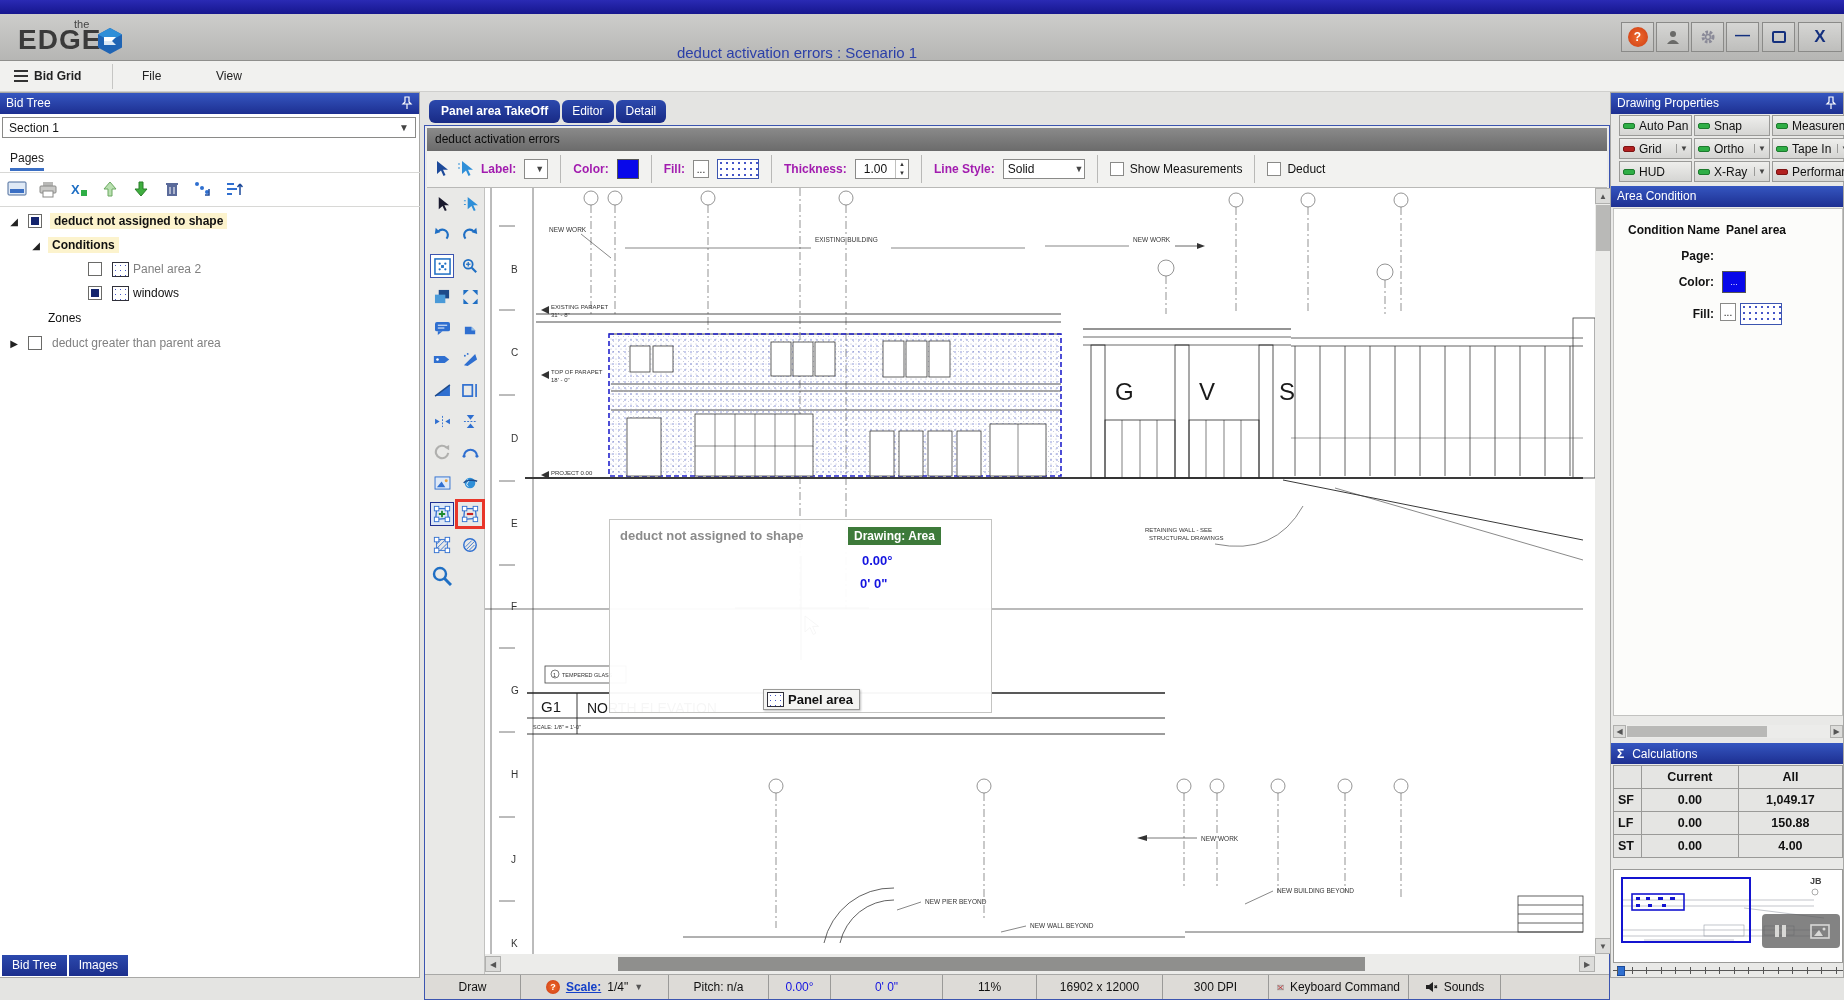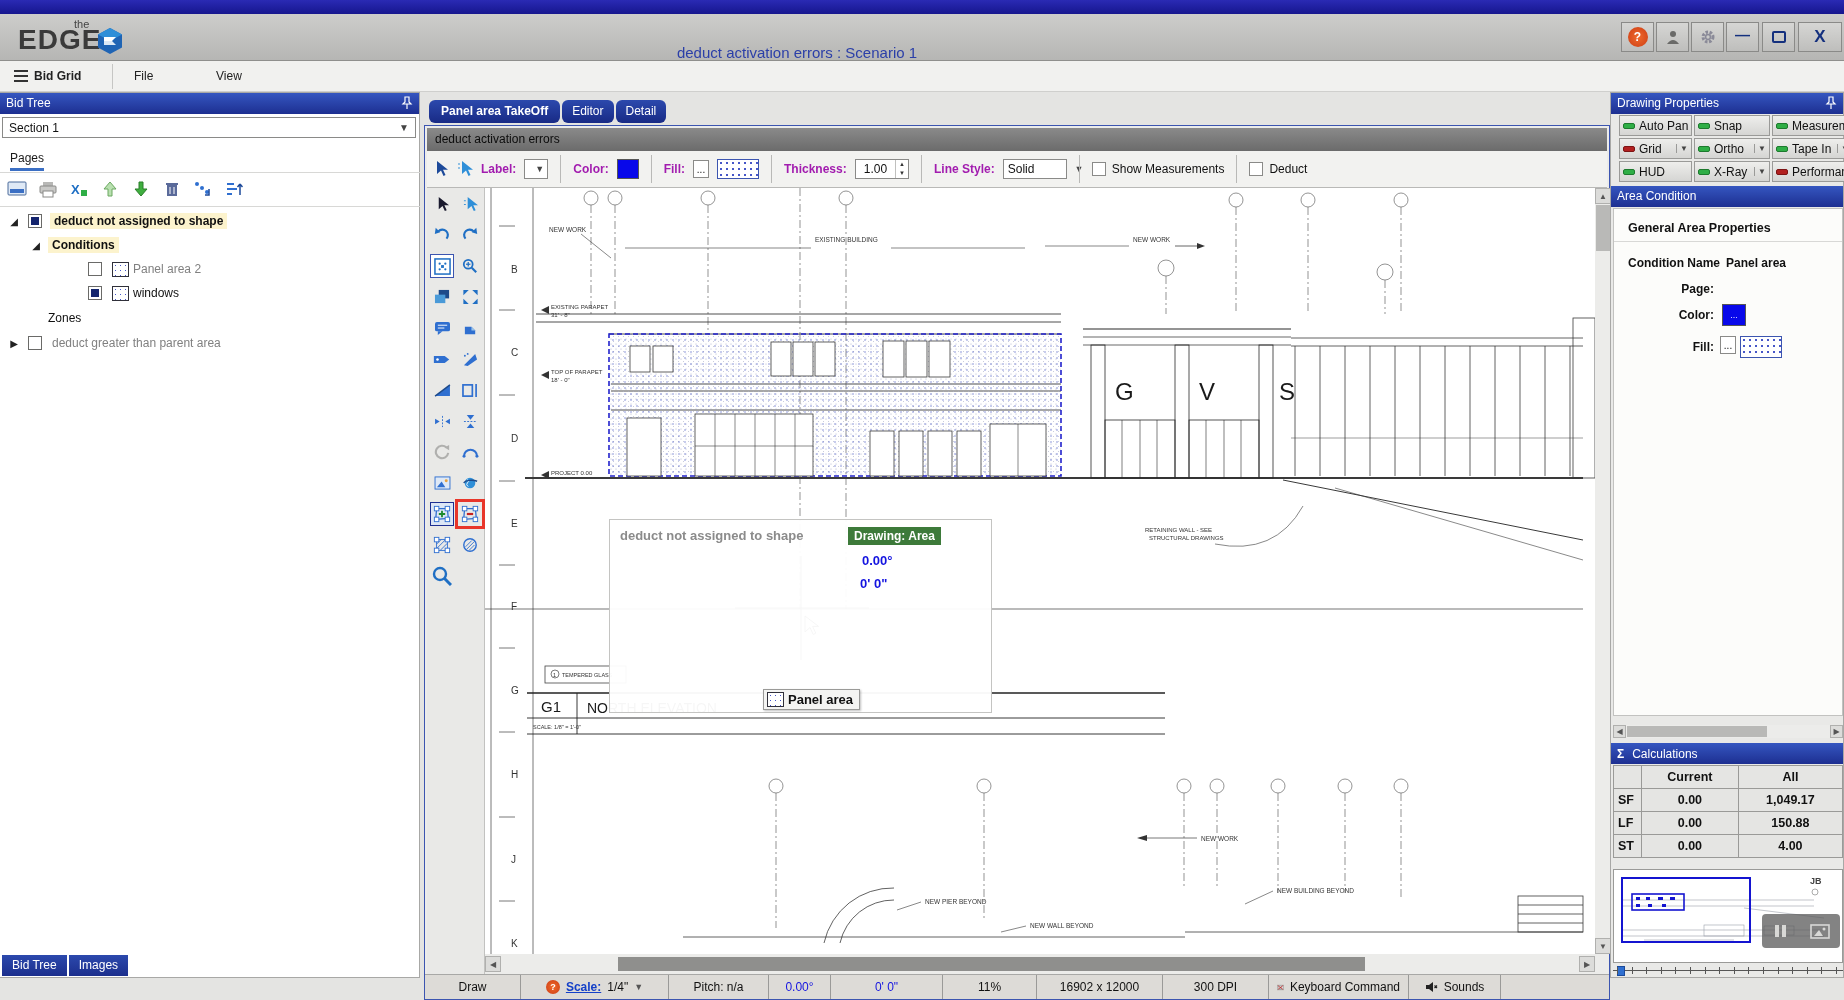--- a/index.html
+++ b/index.html
@@ -26,21 +26,21 @@
   #btn-close span { font-weight:bold; color:#14307e; font-size:17px; }
   .helpdot { width:20px; height:20px; border-radius:50%; background:radial-gradient(#f06a2c,#cc3d14);
              color:#fff; font-weight:bold; font-size:12px; display:flex; align-items:center; justify-content:center; }
   .maxglyph { width:14px; height:12px; border:2px solid #14307e; border-radius:2px; }
 
   #menubar { position:absolute; left:0; top:61px; width:1844px; height:31px; background:#f1f1ef;
              border-bottom:1px solid #cfcfcd; }
   .menu-item { position:absolute; top:0; height:30px; display:flex; align-items:center; gap:6px;
                padding:0 10px; color:#222; }
   #menu-bidgrid { left:4px; font-weight:bold; }
-  #menu-file { left:124px; } #menu-view { left:206px; }
+  #menu-file { left:132px; } #menu-view { left:206px; }
   #menu-divider { position:absolute; left:112px; top:3px; height:25px; width:1px; background:#c6c6c4; }
   .hamburger { display:inline-block; width:14px; }
   .hamburger i { display:block; height:2px; background:#333; margin:3px 0; }
 
   
   #left-panel { position:absolute; left:0; top:92px; width:420px; height:886px; background:#fff;
                 border:1px solid #a8a8a6; border-left:none; }
   .panel-header { height:21px; background:linear-gradient(#3556c0,#1d2f91); color:#fff;
                   font-size:12px; padding:3px 6px; position:relative; }
   .pin { position:absolute; right:6px; top:3px; width:12px; height:14px; }
@@ -384,21 +384,21 @@
     <span class="tlabel">Thickness:</span>
     <div class="spinner">
       <span class="val">1.00</span>
       <span class="spin-arrows">
           <span>▲</span>
           <span>▼</span>
         </span>
     </div>
     <span class="vsep"></span>
     <span class="tlabel">Line Style:</span>
-    <div class="combo" style="width:64px;gap:40px;">
+    <div class="combo" style="width:82px;gap:40px;">
       <span>Solid</span>
         <span class="chev">▼</span>
     </div>
     <span class="vsep"></span>
     <div class="chk-group">
       <span class="chk"></span>
         <span>Show Measurements</span>
     </div>
     <span class="vsep"></span>
     <div class="chk-group">
@@ -947,21 +947,20 @@
     <div class="toggle">
         <span class="pill off"></span>
         <span>Performance</span>
       </div>
   </div>
 
   <div id="area-cond-header" class="panel-header">
     <span>Area Condition</span>
   </div>
   <div id="gen-area">
-    <h3>General Area Properties</h3>
     <div style="padding-top:14px;">
       <div class="prop-row">
         <span class="prop-label" style="right:122px;">Condition Name</span>
         <span class="prop-value">Panel area</span>
       </div>
       <div class="prop-row">
         <span class="prop-label">Page:</span>
       </div>
       <div class="prop-row">
         <span class="prop-label">Color:</span>

